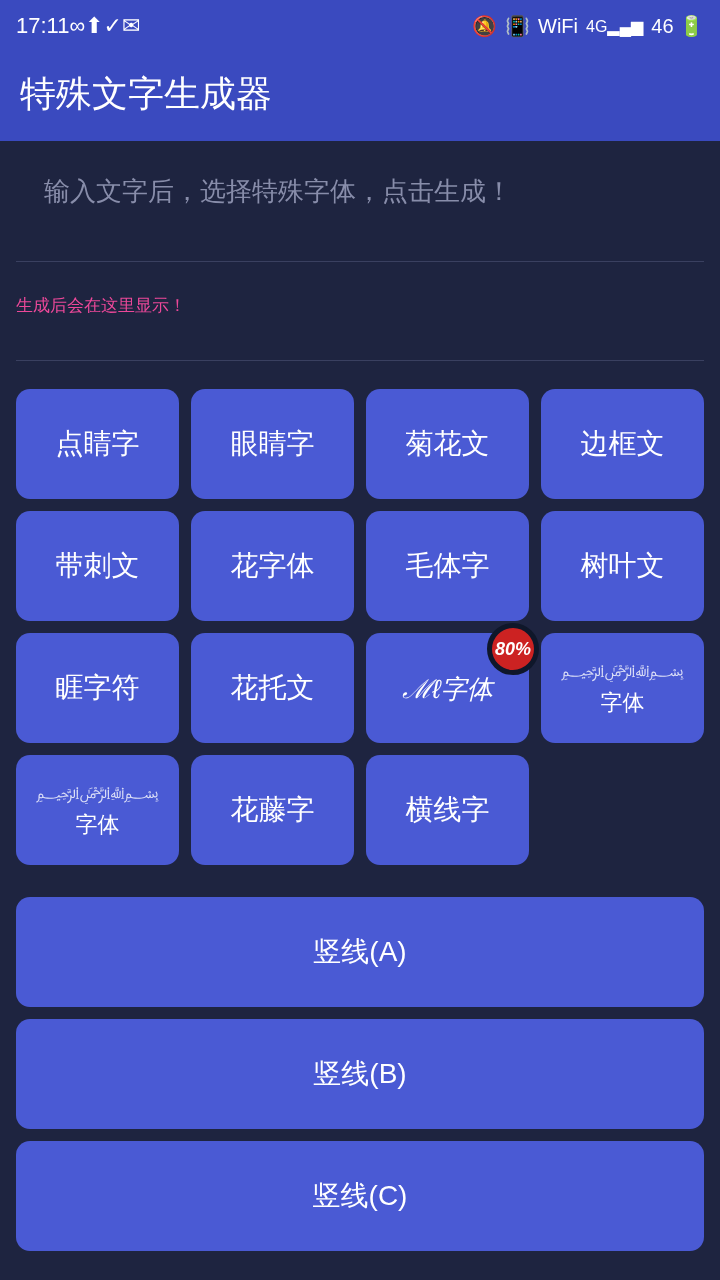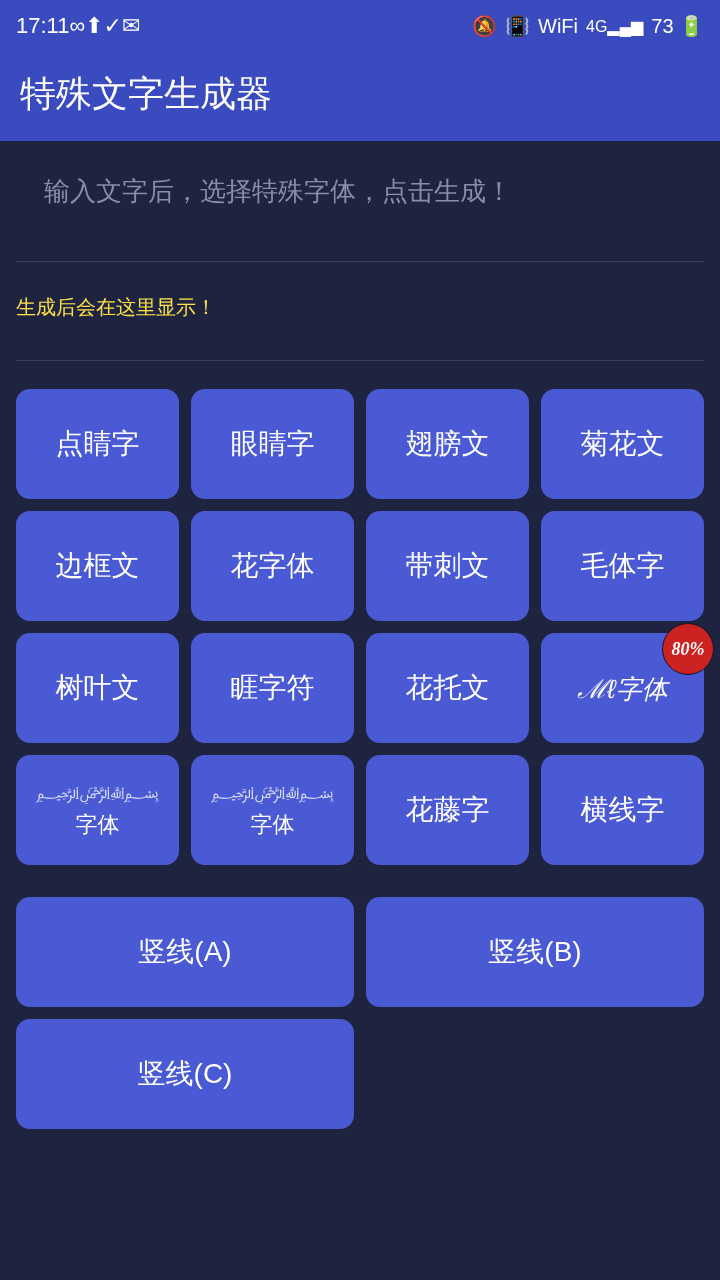--- a/index.html
+++ b/index.html
@@ -71,22 +71,22 @@
       height: 1px;
       background-color: #3a4060;
       margin: 6px 0;
     }
 
     
     .output-section {
       padding: 16px 0 10px 0;
     }
     .output-placeholder {
-      color: #fde047;
-      font-size: 20px;
+      color: #ec4899;
+      font-size: 17px;
       padding: 10px 0;
       min-height: 60px;
     }
 
     
     .buttons-grid {
       margin-top: 16px;
       display: grid;
       grid-template-columns: repeat(4, 1fr);
       gap: 12px;
@@ -105,21 +105,21 @@
       align-items: center;
       justify-content: center;
       text-align: center;
       position: relative;
       transition: background-color 0.15s;
     }
 
     
     .buttons-last-row {
       display: grid;
-      grid-template-columns: repeat(2, 1fr);
+      grid-template-columns: repeat(1, 1fr);
       gap: 12px;
       margin-top: 0;
     }
 
     .font-btn-wide {
       background-color: #4a5ad4;
       color: white;
       border: none;
       border-radius: 14px;
       height: 110px;
@@ -140,43 +140,42 @@
       width: 52px;
       height: 52px;
       border-radius: 50%;
       background-color: #cc2222;
       color: white;
       font-size: 18px;
       font-weight: bold;
       display: flex;
       align-items: center;
       justify-content: center;
-      border: 1px solid #0f172a;
+      border: 5px solid #0f172a;
       z-index: 10;
-      font-family: Liberation Serif, serif;
     }
   </style>
 </head>
 <body>
 
 <div class="status-bar">
   <div class="status-left">
     <span>17:11</span>
     <span>∞</span>
     <span>⬆</span>
     <span>✓</span>
     <span>✉</span>
   </div>
   <div class="status-right">
     <span>🔕</span>
     <span>📳</span>
     <span>WiFi</span>
     <span style="font-size:16px;">4G▂▄▆</span>
     <span>
-      <span>73</span>
+      <span>46</span>
       <span>🔋</span>
     </span>
   </div>
 </div>
 
 <div class="app-header">
   <div class="app-title">特殊文字生成器</div>
 </div>
 
 <div class="main-content">
@@ -189,26 +188,25 @@
 
   <div class="output-section">
     <div class="output-placeholder">生成后会在这里显示！</div>
   </div>
 
   <div class="divider"></div>
 
   <div class="buttons-grid" style="margin-top:28px; margin-bottom:0;">
     <button class="font-btn">点睛字</button>
     <button class="font-btn">眼睛字</button>
-    <button class="font-btn">翅膀文</button>
     <button class="font-btn">菊花文</button>
 
     <button class="font-btn">边框文</button>
+    <button class="font-btn">带刺文</button>
     <button class="font-btn">花字体</button>
-    <button class="font-btn">带刺文</button>
     <button class="font-btn">毛体字</button>
 
     <button class="font-btn">树叶文</button>
     <button class="font-btn">睚字符</button>
     <button class="font-btn">花托文</button>
     <button class="font-btn" style="font-style:italic; font-size:26px;">
       <span>ℳℓ字体</span>
       <div class="progress-badge">80%</div>
     </button>
 

